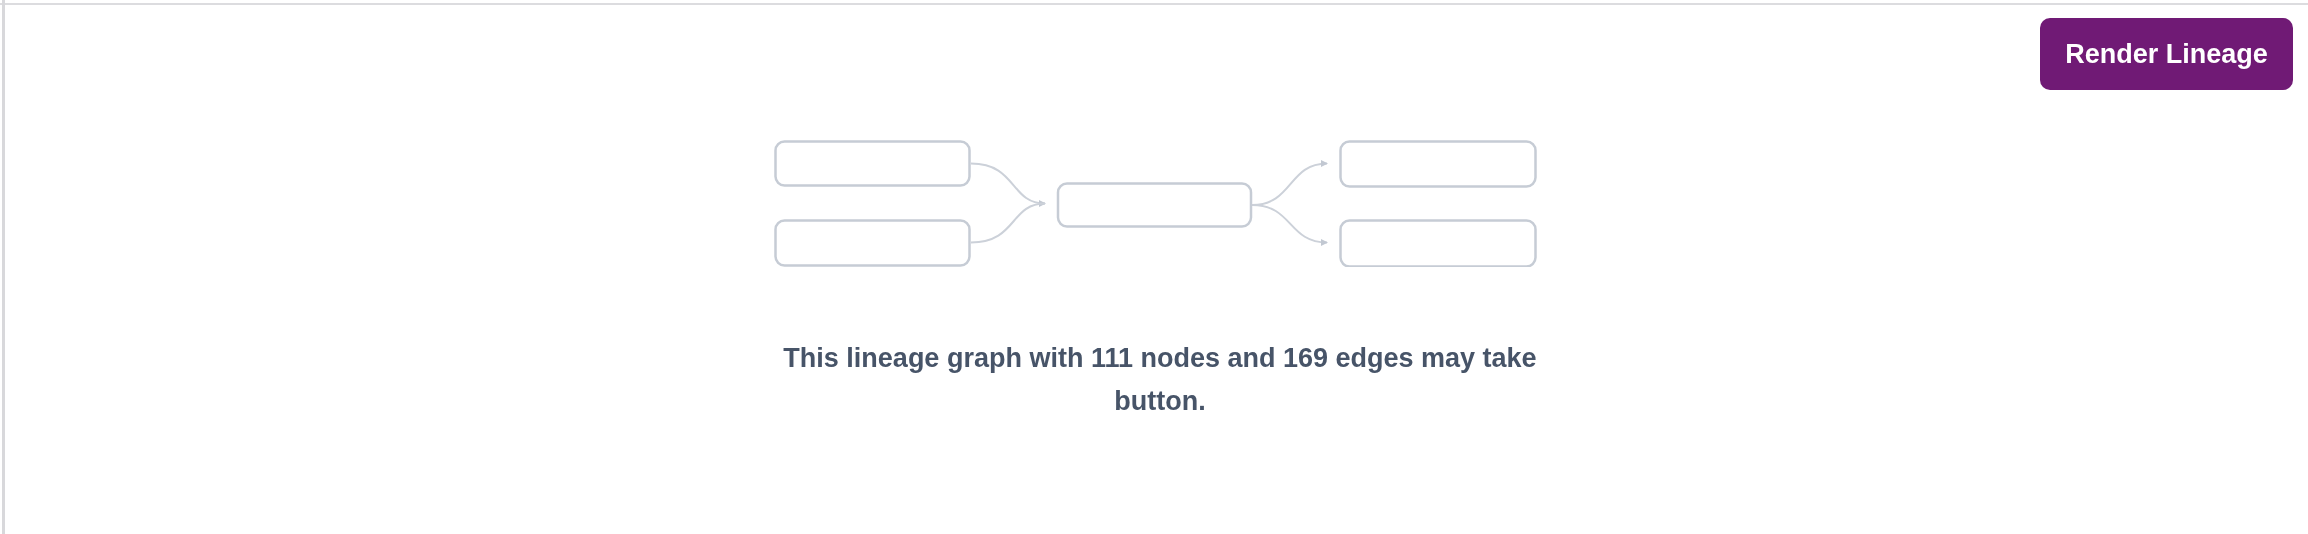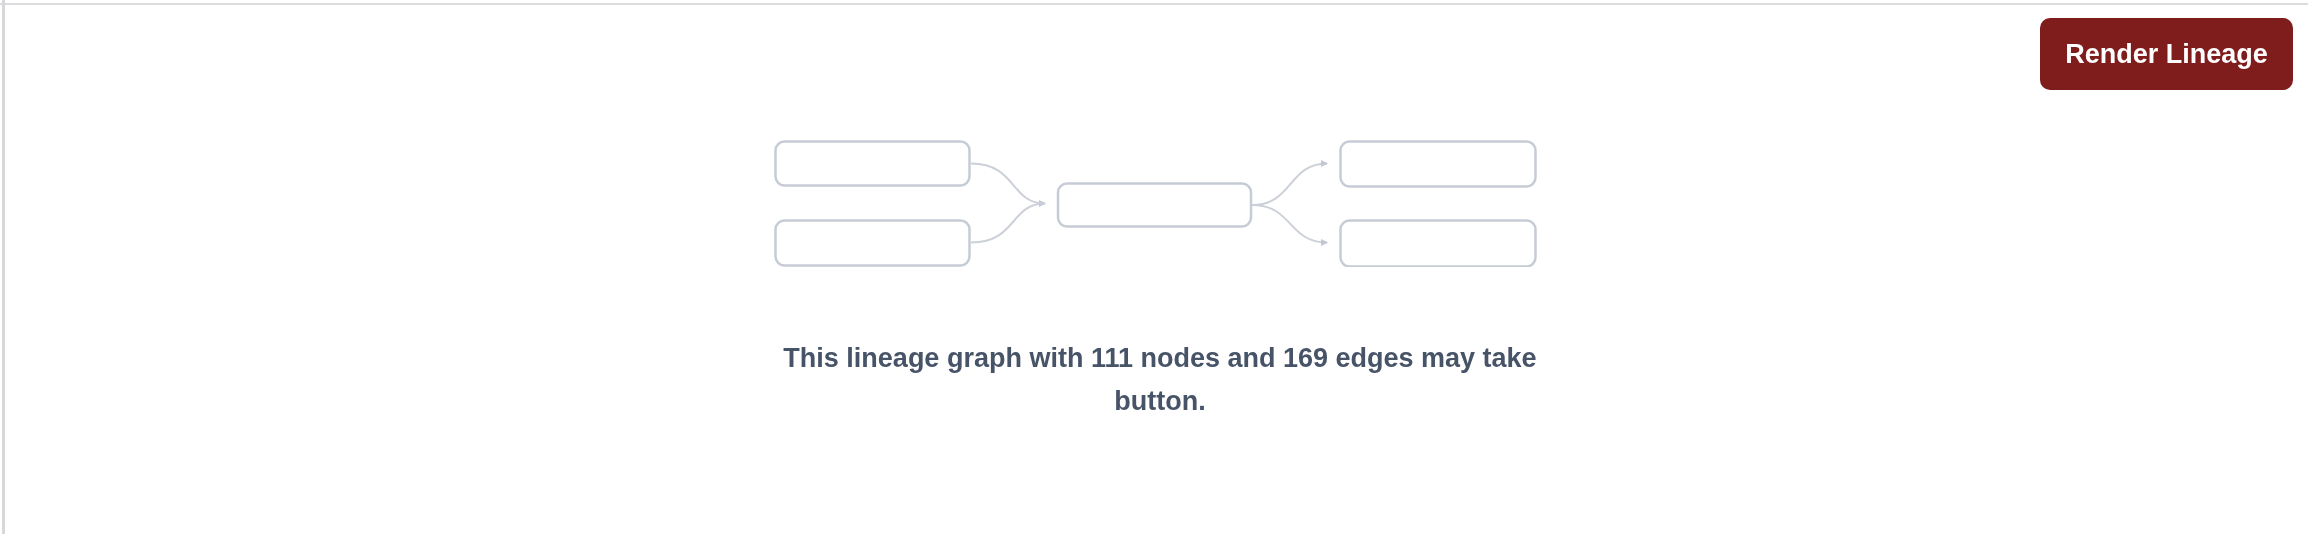--- a/index.html
+++ b/index.html
@@ -32,21 +32,21 @@
     height: 100%;
     background: #d8d8db;
   }
   
   .render-btn {
     position: absolute;
     top: 18px;
     left: 2040px;
     width: 253px;
     height: 72px;
-    background: #7f1d1d;
+    background: #701a75;
     color: #ffffff;
     border: none;
     border-radius: 10px;
     font-family: "Liberation Sans", sans-serif;
     font-size: 27px;
     font-weight: 700;
     cursor: pointer;
     display: flex;
     align-items: center;
     justify-content: center;

